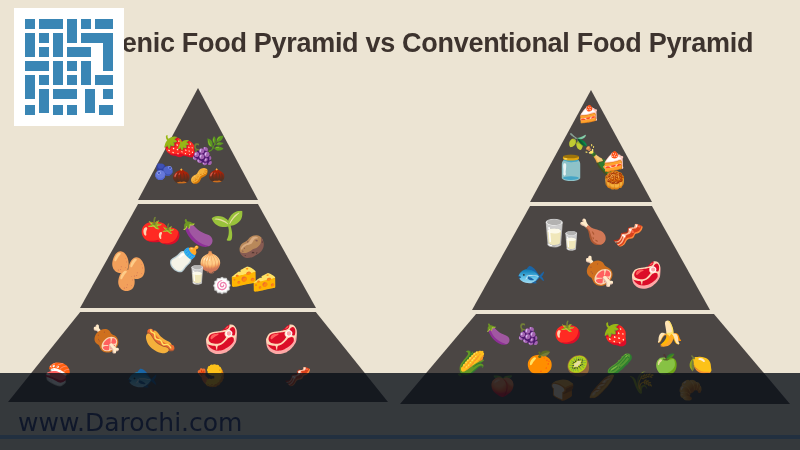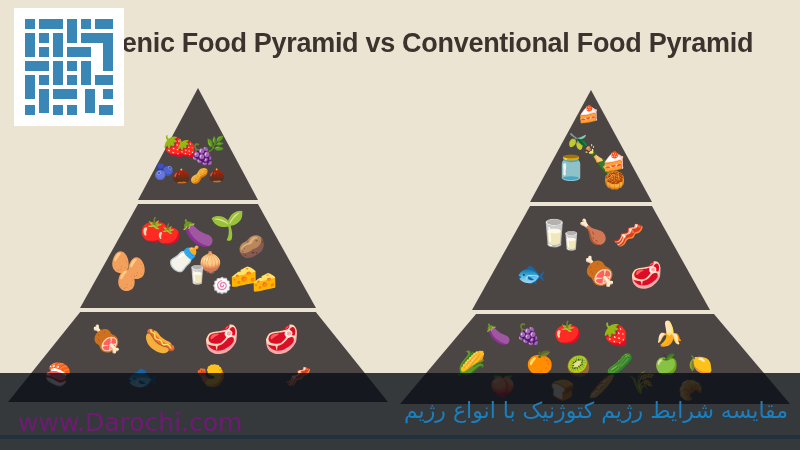--- a/index.html
+++ b/index.html
@@ -45,21 +45,21 @@
     position:absolute;left:0;top:373px;width:800px;height:77px;
     background:rgba(8,14,22,.80);
     z-index:50;
   }
   #shadeline{
     position:absolute;left:0;top:435px;width:800px;height:4px;
     background:#223040;z-index:52;
   }
   #url{
     position:absolute;left:18px;top:408px;
-    font-size:25px;color:#701a75;z-index:55;white-space:nowrap;
+    font-size:25px;color:#0f172a;z-index:55;white-space:nowrap;
     font-family:"DejaVu Sans",sans-serif;
   }
   #fa{
     position:absolute;right:12px;top:398px;
     font-size:22px;color:#1a7fc0;z-index:55;white-space:nowrap;
     direction:rtl;font-family:"DejaVu Sans",sans-serif;
   }
 </style>
 </head>
 <body>
@@ -188,15 +188,14 @@
         <rect x="30" y="88" width="10" height="10"></rect>
         <rect x="44" y="88" width="10" height="10"></rect>
         <rect x="76" y="88" width="14" height="10"></rect>
       </g>
     </svg>
   </div>
 
   <div id="shade"></div>
   <div id="shadeline"></div>
   <div id="url">www.Darochi.com</div>
-  <div id="fa">مقایسه شرایط رژیم کتوژنیک با انواع رژیم</div>
 
 </div>
 
 </body></html>

